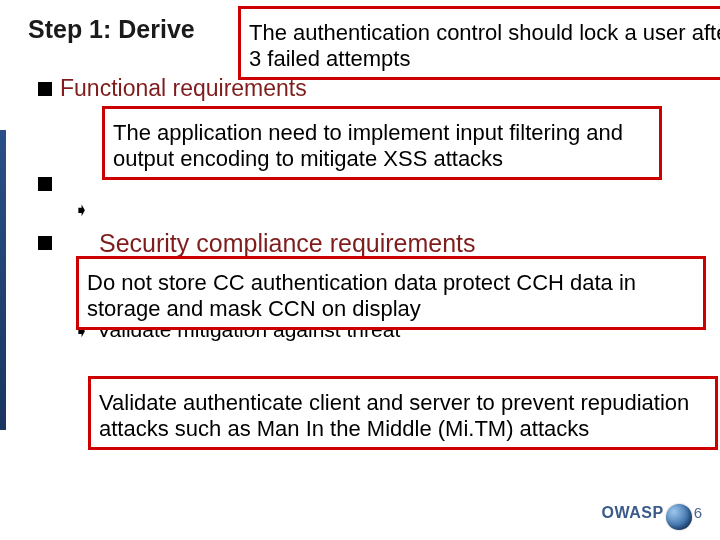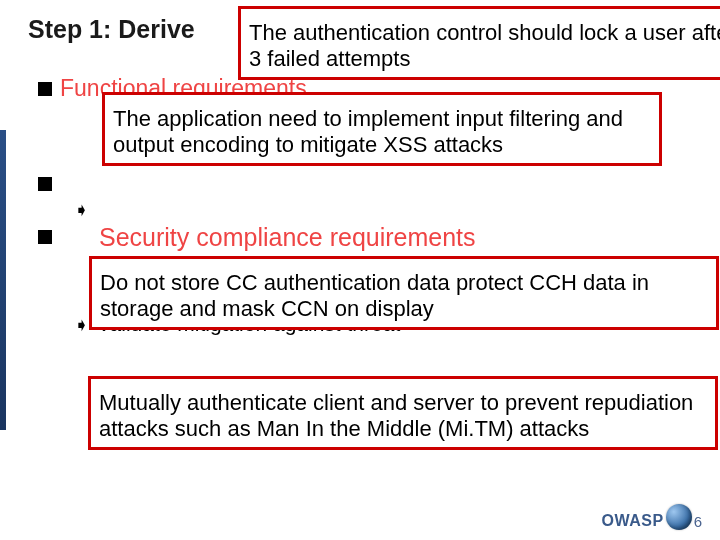--- a/index.html
+++ b/index.html
@@ -28,30 +28,30 @@
     background: #fff;
     border: 3px solid #cc0000;
     font-size: 22px;
     line-height: 1.2;
     padding: 11px 8px 4px 8px;
     color: #000;
     font-weight: 400;
     margin-left: 44px;
   }
   .callout1 { left: 194px; top: 6px; width: 525px; }
-  .callout2 { left: 58px;  top: 92px; width: 560px; }
-  .callout3 { left: 45px;  top: 256px; width: 630px; }
+  .callout2 { left: 58px;  top: 106px; width: 560px; }
+  .callout3 { left: 32px;  top: 256px; width: 630px; }
   .callout4 { left: 44px;  top: 376px; width: 630px; }
 
   .content { margin-top: 30px; }
 
   .lvl1 {
     font-size: 23px;
     font-weight: 400;
-    color: #ef4444;
+    color: #7f1d1d;
     margin-top: 14px;
     margin-left: 10px;
     display: flex;
     align-items: flex-start;
     gap: 8px;
     font-family: "Trebuchet MS", Verdana, sans-serif;
   }
   .bigger { font-size: 25px; }
   .sq {
     width: 14px; height: 14px; background: #000; flex: 0 0 14px;
@@ -71,21 +71,21 @@
     font-size: 18px;
     margin-top: 2px;
     flex: 0 0 auto;
   }
 
   .footer {
     position: absolute;
     bottom: 10px;
     right: 18px;
     display: flex;
-    align-items: flex-end;
+    align-items: flex-start;
     gap: 2px;
   }
   .owasp-label {
     font-family: "Trebuchet MS", Verdana, sans-serif;
     font-size: 16px;
     font-weight: 700;
     color: #3a5a8a;
     letter-spacing: 0.5px;
   }
   .globe {
@@ -124,21 +124,21 @@
     </div>
     <div style="height:54px"></div>
 
     <div class="lvl1">
       <span class="sq"></span>
     </div>
     <div class="lvl2">
       <span class="arrow">➧</span>
     </div>
 
-    <div class="lvl1 bigger" style="margin-top:2px;gap:47px;">
+    <div class="lvl1 bigger" style="margin-top:8px;gap:47px;">
       <span class="sq"></span>
       <span>Security compliance requirements</span>
     </div>
     <div style="height:54px"></div>
 
     <div class="lvl2">
       <span class="arrow">➧</span>
       <span>Validate mitigation against threat</span>
     </div>
 
@@ -147,21 +147,21 @@
   <div class="callout callout1">
     <span>The authentication control should lock a user after 3 failed attempts</span>
   </div>
   <div class="callout callout2">
     <span>The application need to implement input filtering and output encoding to mitigate XSS attacks</span>
   </div>
   <div class="callout callout3">
     <span>Do not store CC authentication data protect CCH data in storage and mask CCN on display</span>
   </div>
   <div class="callout callout4">
-    <span>Mutually authenticate client and server to prevent repudiation attacks such as Man In the Middle (Mi.TM) attacks</span>
+    <span>Validate authenticate client and server to prevent repudiation attacks such as Man In the Middle (Mi.TM) attacks</span>
   </div>
 
   <div class="footer">
     <span class="owasp-label">OWASP</span>
     <span class="globe"></span>
     <span class="slidenum">6</span>
   </div>
 
 </div>
 

